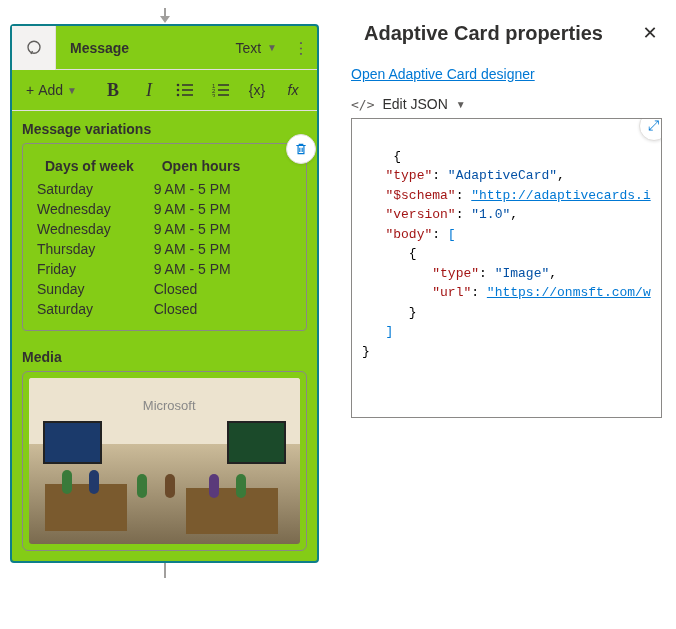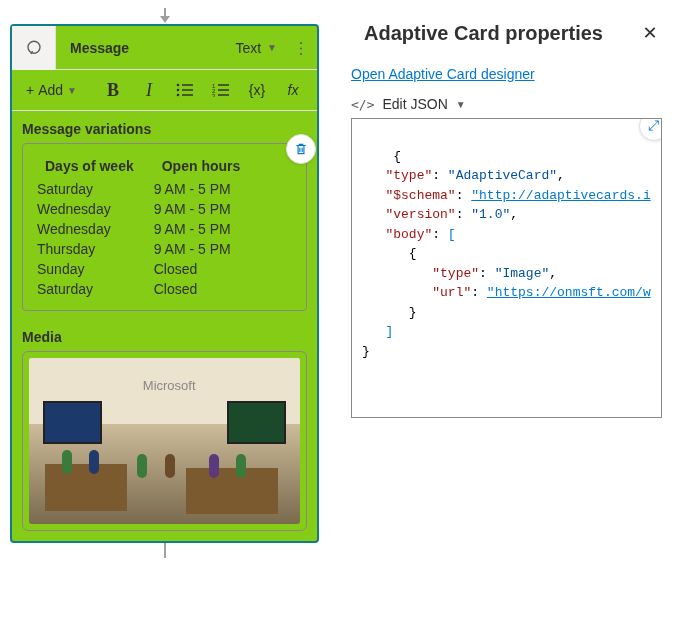--- a/index.html
+++ b/index.html
@@ -314,20 +314,24 @@
           <tr>
               <td>Wednesday</td>
               <td>9 AM - 5 PM</td>
             </tr>
           <tr>
               <td>Wednesday</td>
               <td>9 AM - 5 PM</td>
             </tr>
           <tr>
               <td>Thursday</td>
+              <td>9 AM - 5 PM</td>
+            </tr>
+          <tr>
+              <td>Friday</td>
               <td>9 AM - 5 PM</td>
             </tr>
           <tr>
               <td>Sunday</td>
               <td>Closed</td>
             </tr>
           <tr>
               <td>Saturday</td>
               <td>Closed</td>
             </tr>

